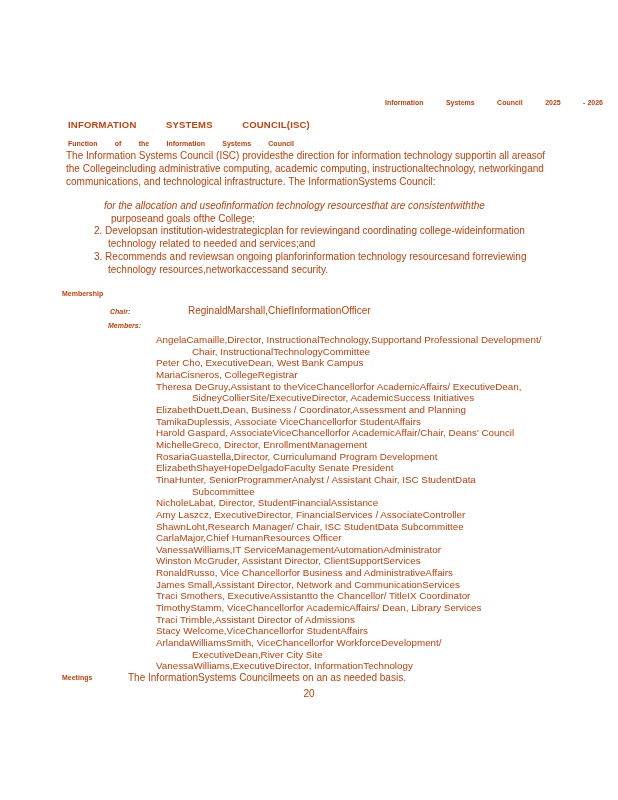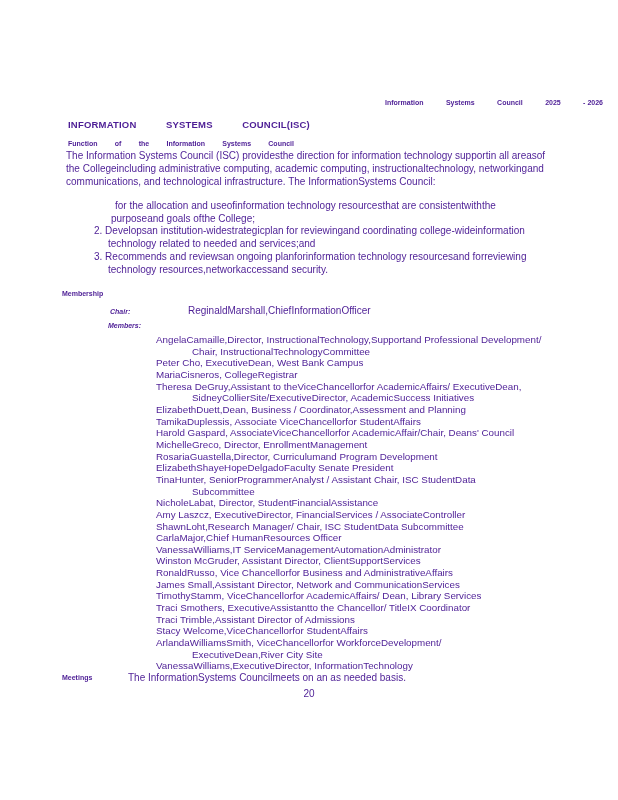--- a/index.html
+++ b/index.html
@@ -1,26 +1,26 @@
 <!DOCTYPE html>
 <html><head>
 <meta charset="utf-8">
 <style>
   html,body{margin:0;padding:0;background:#ffffff;}
   .page{
     position:relative;width:618px;height:800px;background:#ffffff;
-    color:#4c1d95;font-family:"Liberation Sans",sans-serif;overflow:hidden;
+    color:#c2410c;font-family:"Liberation Sans",sans-serif;overflow:hidden;
   }
   .tok-row{position:absolute;display:flex;justify-content:space-between;white-space:nowrap;}
   .hdr{left:385px;top:99px;width:218px;font-size:7px;font-weight:700;}
   .title{left:68px;top:119px;width:242px;font-size:9.5px;font-weight:700;letter-spacing:.2px;}
   .subtitle{left:68px;top:140px;width:226px;font-size:7px;font-weight:700;}
   .intro{position:absolute;left:66px;top:149px;font-size:10px;line-height:13px;white-space:nowrap;}
   .flist{position:absolute;left:94px;top:200px;font-size:10px;line-height:12.7px;white-space:nowrap;}
-  .flist .ind-1{margin-left:21px;}
+  .flist .ind-1{margin-left:10px;font-style:italic;}
   .flist .ind-2{margin-left:1px;padding-left:16px;}
   .flist .ind-3{margin-left:14px;}
   .mem-label{position:absolute;left:62px;top:290px;font-size:7px;font-weight:700;}
   .chair-label{position:absolute;left:110px;top:308px;font-size:7px;font-weight:700;font-style:italic;}
   .chair-value{position:absolute;left:188px;top:305px;font-size:10px;white-space:nowrap;}
   .members-label{position:absolute;left:108px;top:322px;font-size:7px;font-weight:700;font-style:italic;}
   .members{position:absolute;left:140px;top:334px;font-size:9.8px;line-height:11.65px;white-space:nowrap;margin-left:16px;}
   .members .cont{margin-left:36px;}
   .meet-label{position:absolute;left:62px;top:674px;font-size:7px;font-weight:700;}
   .meet-text{position:absolute;left:128px;top:672px;font-size:10px;white-space:nowrap;}
@@ -93,22 +93,22 @@
       <div>TinaHunter, SeniorProgrammerAnalyst / Assistant Chair, ISC StudentData</div>
       <div class="cont">Subcommittee</div>
       <div>NicholeLabat, Director, StudentFinancialAssistance</div>
       <div>Amy Laszcz, ExecutiveDirector, FinancialServices / AssociateController</div>
       <div>ShawnLoht,Research Manager/ Chair, ISC StudentData Subcommittee</div>
       <div>CarlaMajor,Chief HumanResources Officer</div>
       <div>VanessaWilliams,IT ServiceManagementAutomationAdministrator</div>
       <div>Winston McGruder, Assistant Director, ClientSupportServices</div>
       <div>RonaldRusso, Vice Chancellorfor Business and AdministrativeAffairs</div>
       <div>James Small,Assistant Director, Network and CommunicationServices</div>
+      <div>Traci Smothers, ExecutiveAssistantto the Chancellor/ TitleIX Coordinator</div>
       <div>TimothyStamm, ViceChancellorfor AcademicAffairs/ Dean, Library Services</div>
-      <div>Traci Smothers, ExecutiveAssistantto the Chancellor/ TitleIX Coordinator</div>
       <div>Traci Trimble,Assistant Director of Admissions</div>
       <div>Stacy Welcome,ViceChancellorfor StudentAffairs</div>
       <div>ArlandaWilliamsSmith, ViceChancellorfor WorkforceDevelopment/</div>
       <div class="cont">ExecutiveDean,River City Site</div>
       <div>VanessaWilliams,ExecutiveDirector, InformationTechnology</div>
     </div>
 
   <div class="meet-label">Meetings</div>
 
   <div class="meet-text">The InformationSystems Councilmeets on an as needed basis.</div>

